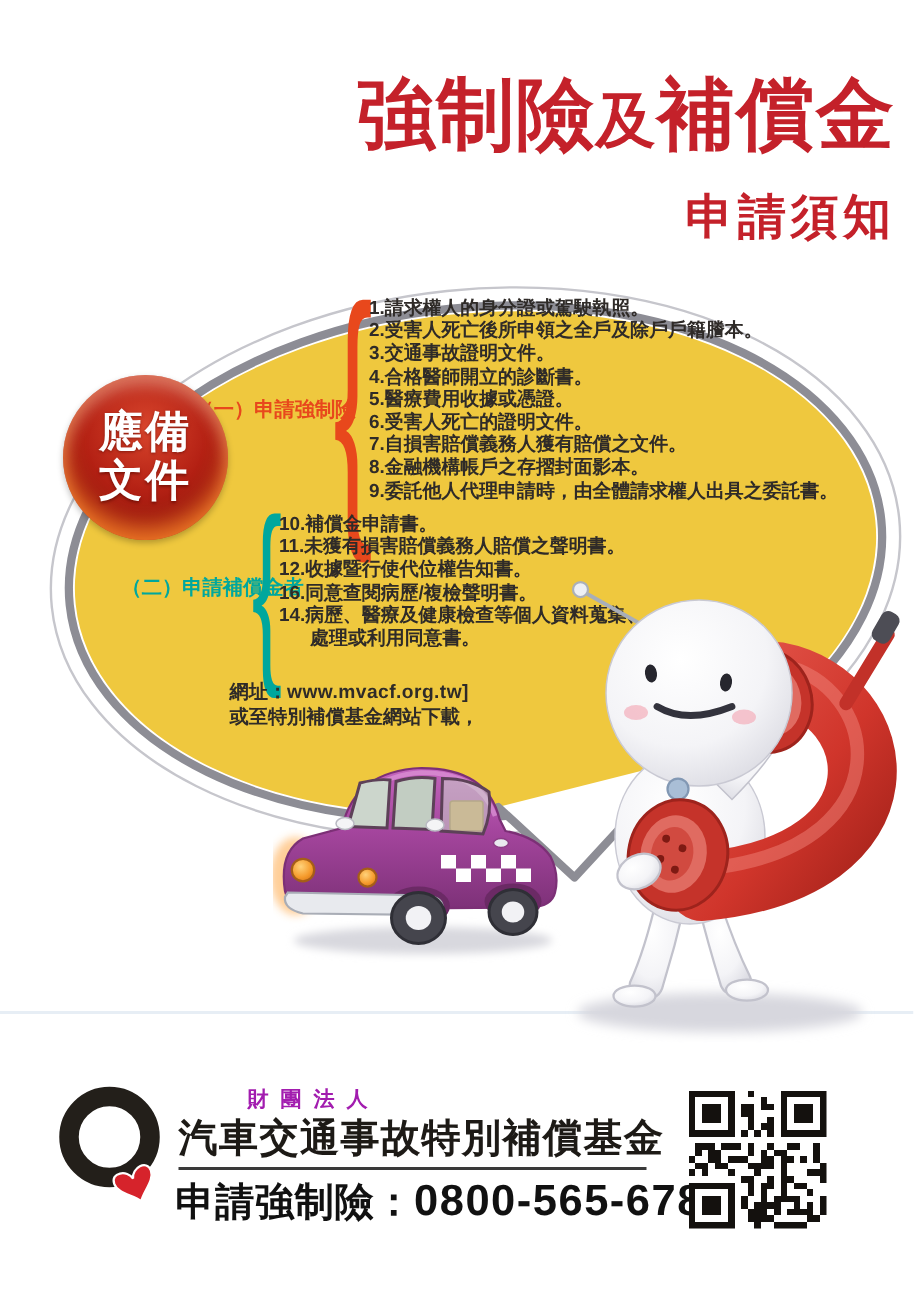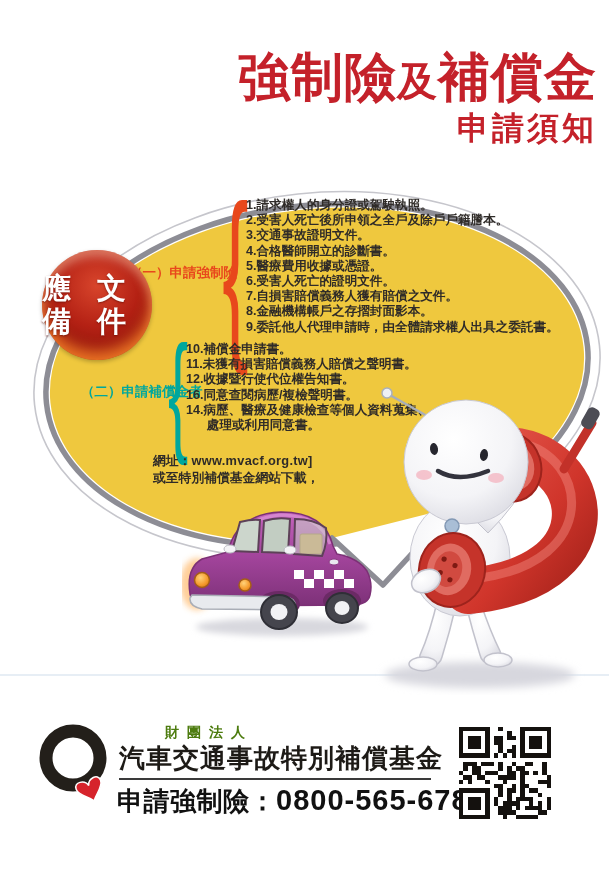--- a/index.html
+++ b/index.html
@@ -4,30 +4,30 @@
 <style>
   html,body{margin:0;padding:0;width:609px;height:872px;background:#ffffff;overflow:hidden;
             font-family:"Liberation Sans",sans-serif;}
   .poster{position:relative;width:609px;height:680px;background:#fff;}
   .abs{position:absolute;}
 
   
   .title-block{right:12px;top:50px;text-align:right;color:var(--title-red);z-index:9;}
   .title-main{font-weight:bold;font-size:52px;line-height:54px;letter-spacing:1px;}
   .title-main .and{font-size:40px;}
-  .title-sub{font-weight:bold;font-size:32px;line-height:36px;letter-spacing:3px;margin-top:2px;}
+  .title-sub{font-weight:bold;font-size:32px;line-height:36px;letter-spacing:3px;margin-top:18px;}
 
   
   .bubble-svg{left:15px;top:185px;z-index:1;}
 
   
   .badge{left:42px;top:250px;width:110px;height:110px;border-radius:50%;z-index:8;
          background:radial-gradient(circle at 50% 32%, #d8452c 0%, #b42114 45%, #8e150c 78%, #c4470f 100%);
          box-shadow:inset 0 -9px 14px rgba(250,130,40,.85), inset 0 7px 10px rgba(255,210,190,.45), 0 2px 4px rgba(0,0,0,.25);
-         display:flex;flex-direction:row;align-items:center;justify-content:center;}
+         display:flex;flex-direction:column;align-items:center;justify-content:center;}
   .badge div{color:#fff;font-weight:bold;font-size:29px;line-height:33px;letter-spacing:2px;
              text-shadow:0 1px 2px rgba(90,10,0,.6);}
 
   
   .txt{z-index:5;color:var(--text-dark);}
   .items{font-size:12.6px;line-height:15.2px;font-weight:bold;}
   .items .item{white-space:pre-wrap;padding-left:1.65em;text-indent:-1.65em;}
   .sec1-items{left:246px;top:198px;width:368px;}
   .sec2-items{left:186px;top:342px;width:330px;}
   .brace{display:flex;align-items:center;justify-content:center;overflow:visible;z-index:4;}
@@ -42,21 +42,21 @@
 
   .note{left:153px;top:452px;width:310px;font-size:12.8px;line-height:17px;font-weight:bold;z-index:5;}
   .note .url{font-weight:bold;letter-spacing:.3px;}
 
   
   .car-svg{left:182px;top:500px;z-index:6;}
   .mascot-svg{left:368px;top:383px;z-index:7;}
 
   
   .logo-svg{left:36px;top:718px;z-index:3;}
-  .org-type{left:121px;top:724px;font-size:14px;letter-spacing:8px;color:#4d7c0f;
+  .org-type{left:121px;top:724px;font-size:14px;letter-spacing:8px;color:#a21caf;
             font-family:"Liberation Serif",serif;font-weight:bold;z-index:3;padding-left:44px;}
   .org-name{left:119px;top:741px;font-size:26px;letter-spacing:1px;color:#1d1a16;
             font-family:Liberation Sans, sans-serif;font-weight:bold;z-index:3;}
   .footer-rule{left:119px;top:778px;width:312px;height:2px;background:#3a3a3a;z-index:3;}
   .hotline{left:117px;top:784px;font-size:26px;font-weight:800;color:var(--phone-black);
            letter-spacing:.5px;z-index:3;}
   .hotline .num{font-size:29px;letter-spacing:1px;}
   .qr-svg{left:459px;top:727px;z-index:3;}
   .scan-artifact{left:0;bottom:4px;width:609px;height:2px;background:#e7eef5;z-index:2;}
 </style>

